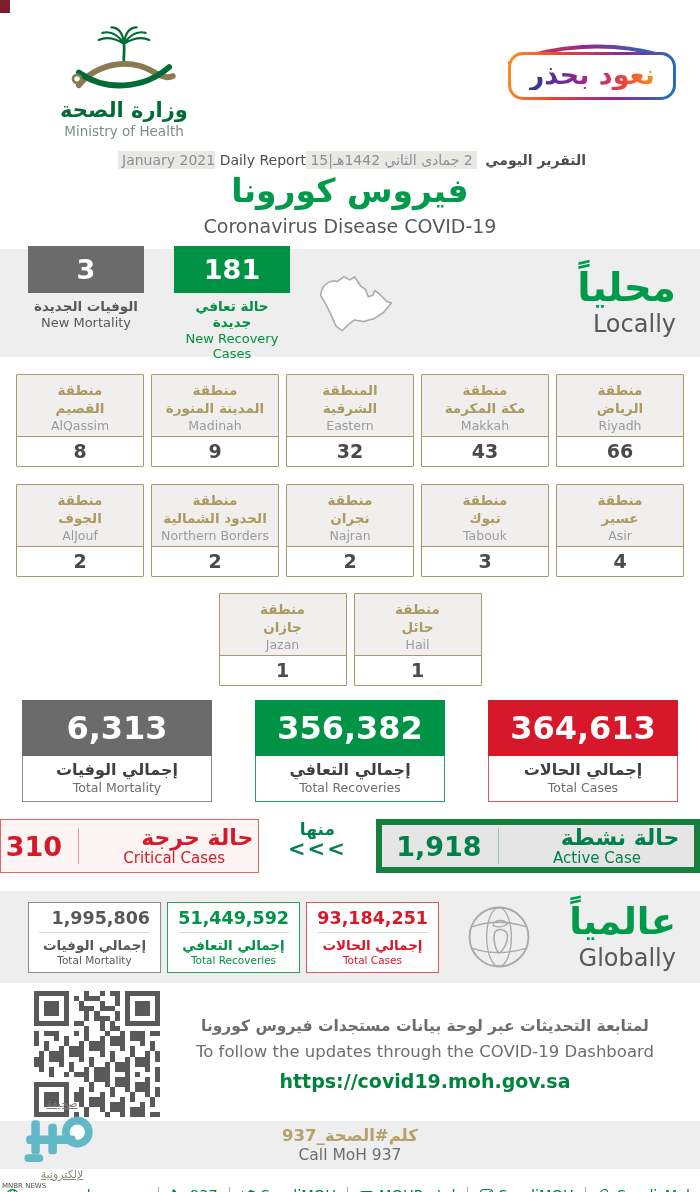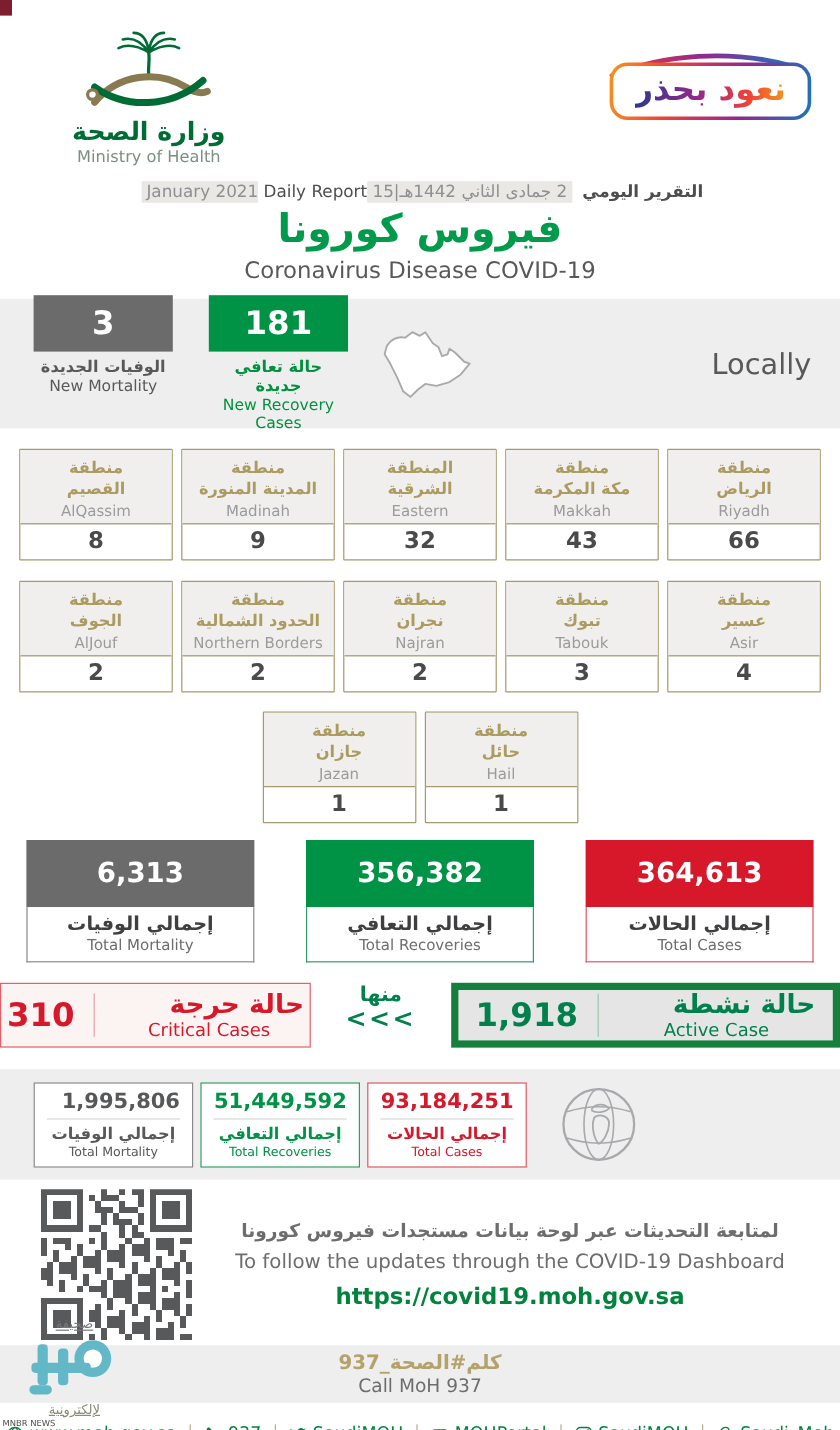--- a/index.html
+++ b/index.html
@@ -57,21 +57,21 @@
   .rb-top { background:#f0efed; border-bottom:1.5px solid #a59a6c; text-align:center;
             padding:7px 3px 3px; min-height:60px; }
   .rb-ar { color:#ab9b60; font-weight:bold; font-size:13.5px; line-height:1.3; direction:rtl; }
   .rb-en { color:#9b9b9d; font-size:12.5px; margin-top:1px; }
   .rb-val { text-align:center; font-size:19px; font-weight:bold; color:#4a4a4c; padding:3px 0 4px; }
 
   
   .totals { display:flex; flex-direction:row-reverse; justify-content:center; gap:43px; margin-top:14px; }
   .total-box { width:190px; text-align:center; }
   .tb-num { height:56px; display:flex; align-items:center; justify-content:center;
-            color:#fff; font-size:23px; font-weight:bold; }
+            color:#fff; font-size:32px; font-weight:bold; }
   .tb-body { background:#fff; padding:4px 0 6px; border:1px solid; border-top:none; }
   .tb-ar { font-size:16px; font-weight:bold; color:#3f3f41; direction:rtl; }
   .tb-en { font-size:12.5px; color:#6d6d6f; margin-top:1px; }
   .theme-gray .tb-num { background:#6b6b6b; } .theme-gray .tb-body { border-color:#8a8a8a; }
   .theme-green .tb-num { background:#009245; } .theme-green .tb-body { border-color:#2f9e63; }
   .theme-red .tb-num { background:#d7182a; } .theme-red .tb-body { border-color:#dd5560; }
 
   
   .car { display:flex; justify-content:center; align-items:flex-start; gap:25px; margin-top:17px; }
   .case-box { height:54px; display:flex; align-items:center; justify-content:center; gap:16px; }
@@ -214,20 +214,21 @@
         <div class="stat theme-gray">
     <div class="stat-num">3</div>
     <div class="stat-ar">الوفيات الجديدة</div>
     <div class="stat-en">New Mortality</div>
   </div>
       </div>
     <svg class="loc-map" width="96" height="74" viewBox="0 0 120 96">
       <path d="M16 30 C20 22 28 18 36 20 L44 14 L52 18 L58 14 L66 26 L72 30 L76 40 L82 38 L84 32 L90 36 L100 46 L106 48 L96 60 L84 68 L70 72 L58 70 L50 76 L42 84 L34 78 L28 64 L20 48 L14 38 Z" fill="#ffffff" stroke="#a7a9ac" stroke-width="2" stroke-linejoin="round"></path>
     </svg>
     <div class="sec-heading">
+      <div class="h-ar">محلياً</div>
       <div class="h-en">Locally</div>
     </div>
   </div>
 
   <div class="rrow rrow1">
       <div class="region-box">
     <div class="rb-top">
       <div class="rb-ar">
         <span>منطقة</span><br><span>الرياض</span>
       </div>
@@ -407,20 +408,24 @@
       </div>
     <svg class="glob-icon" width="76" height="76" viewBox="0 0 80 80">
       <g fill="none" stroke="#a7a9ac" stroke-width="2">
         <circle cx="40" cy="40" r="31"></circle>
         <ellipse cx="40" cy="40" rx="13" ry="31" stroke-width="1.4"></ellipse>
         <path d="M12 29 Q40 20 68 29 M12 52 Q40 61 68 52" stroke-width="1.4"></path>
         <path d="M36 34 C41 30 49 33 49 39 C49 47 44 55 40 57 C36 53 33 42 36 34 Z" stroke-width="1.6"></path>
         <path d="M34 26 C38 21 46 22 49 26 C45 30 38 30 34 28 Z" stroke-width="1.4"></path>
       </g>
     </svg>
+    <div class="sec-heading">
+      <div class="h-ar" style="font-size:37px">عالمياً</div>
+      <div class="h-en">Globally</div>
+    </div>
   </div>
 
   <div class="dash">
     <svg id="qr-svg" width="126" height="126" viewBox="0 0 25 25" shape-rendering="crispEdges">
       <rect x="0" y="0" width="25" height="25" fill="#fff"></rect>
       <g fill="#58595b">
         <path d="M0 0h7v7h-7z M1 1v5h5v-5z" fill-rule="evenodd"></path>
         <rect x="2" y="2" width="3" height="3"></rect>
         <path d="M18 0h7v7h-7z M19 1v5h5v-5z" fill-rule="evenodd"></path>
         <rect x="20" y="2" width="3" height="3"></rect>

